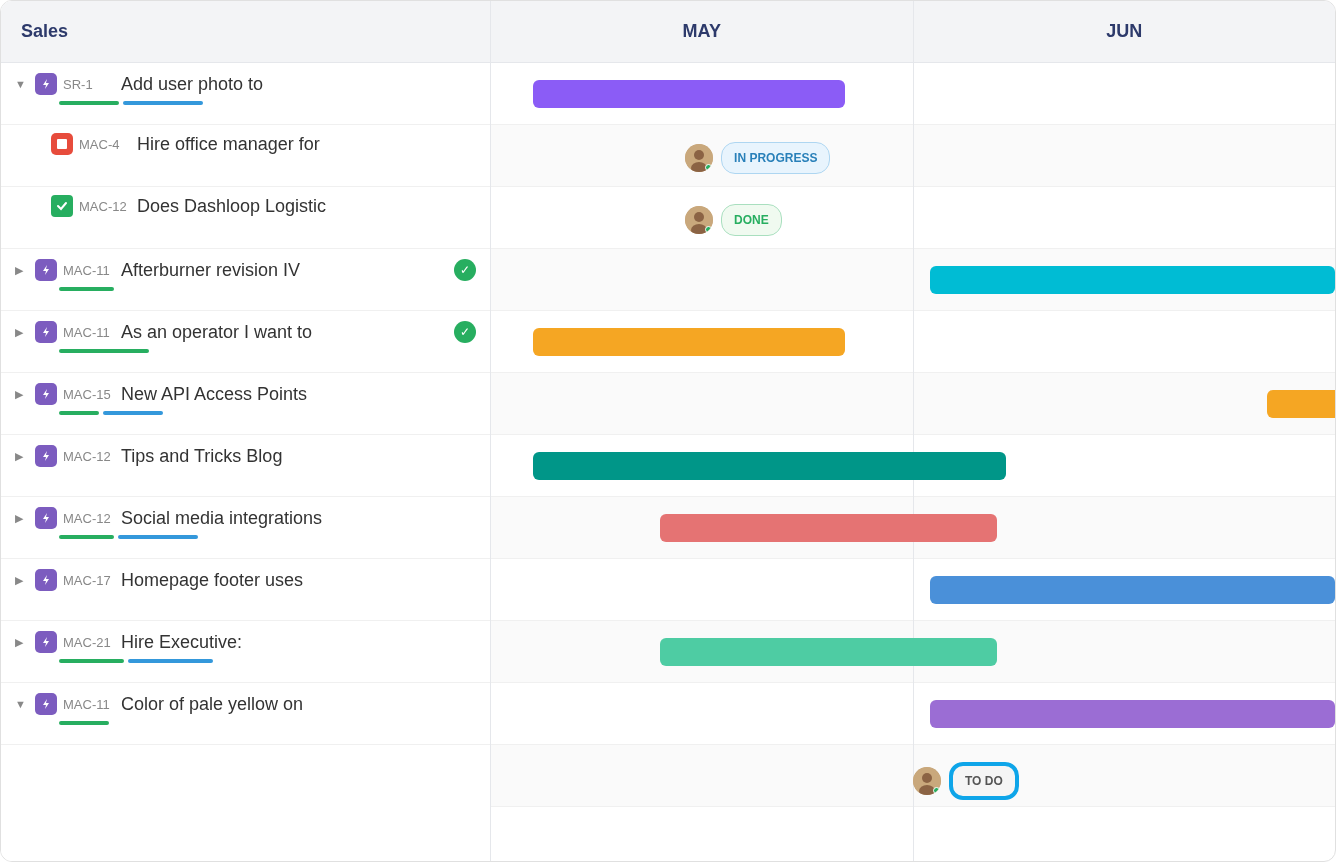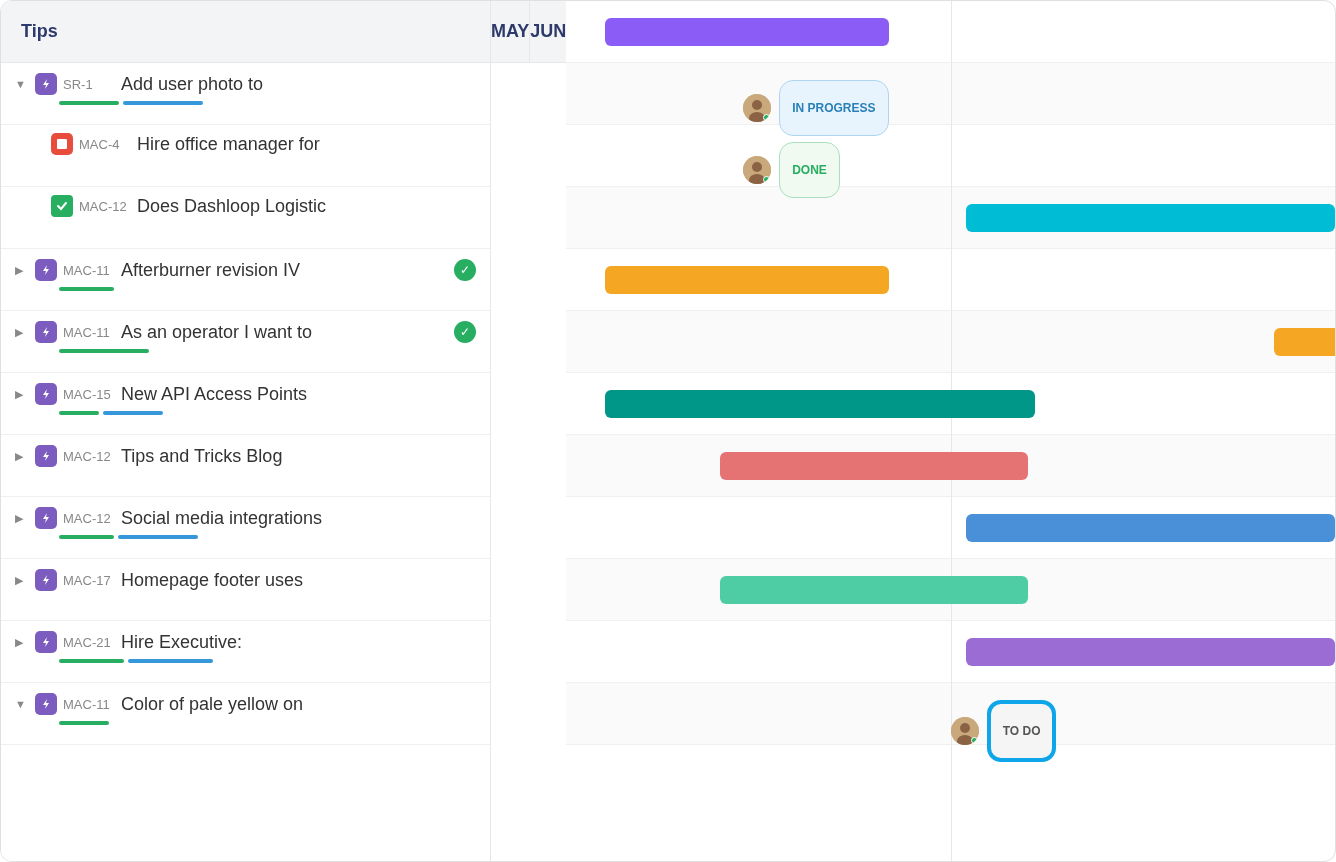--- a/index.html
+++ b/index.html
@@ -117,21 +117,21 @@
     .sub-row-main {
       display: flex;
       align-items: center;
       gap: 6px;
     }
 
     
     .gantt-panel {
       flex: 1;
       display: flex;
-      flex-direction: row;
+      flex-direction: column;
       overflow: hidden;
     }
     .gantt-header {
       display: flex;
       background: #f3f4f6;
       border-bottom: 1px solid #e5e7eb;
       height: 62px;
     }
     .month-col {
       flex: 1;
@@ -169,21 +169,21 @@
       border-radius: 50%;
       overflow: hidden;
       display: inline-flex;
       align-items: center;
       justify-content: center;
       background: #c9a87c;
       position: relative;
       flex-shrink: 0;
     }
     .status-pill {
-      padding: 20px 12px;
+      padding: 8px 12px;
       border-radius: 14px;
       font-size: 12px;
       font-weight: 700;
       white-space: nowrap;
     }
     .status-pill.in-progress {
       background: #e8f4fd;
       color: #2980b9;
       border: 1px solid #aed6f1;
     }
@@ -203,21 +203,21 @@
       gap: 8px;
     }
   </style>
 </head>
 <body>
 
 <div class="container">
 
   <div class="epic-panel">
     <div class="epic-header">
-      <span>Tips</span>
+      <span>Sales</span>
     </div>
     <div class="epic-list" id="epic-list">
     <div class="epic-row" style="height: 62px;">
           <div class="epic-row-main">
             <span class="chevron">▼</span>
             <div class="icon-badge purple">
               <svg width="12" height="12" viewBox="0 0 12 12">
                 <polygon points="7,1 3,7 6,7 5,11 9,5 6,5" fill="white"></polygon>
               </svg>
             </div>

